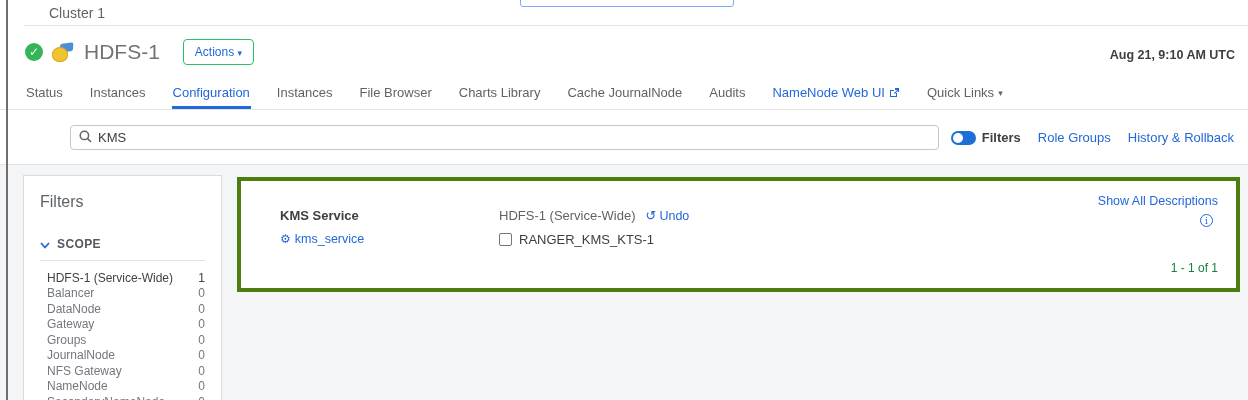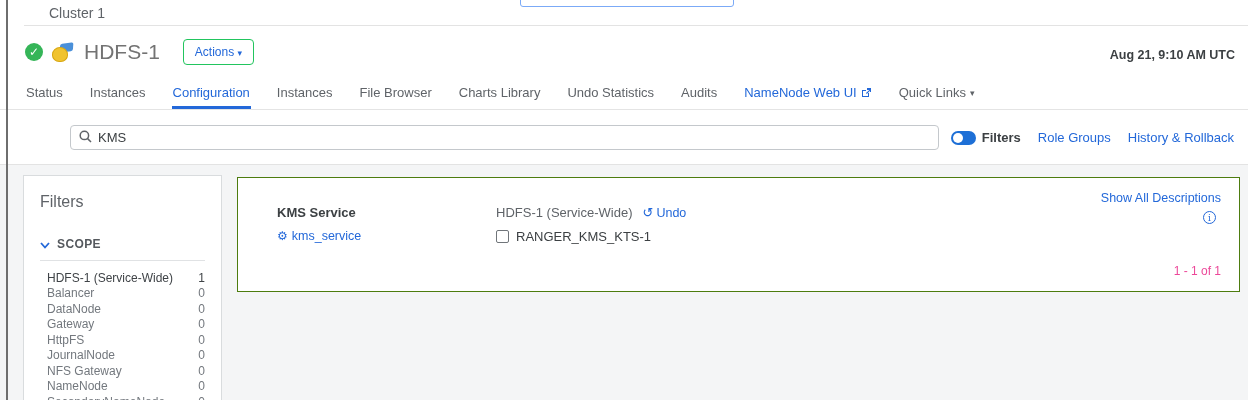--- a/index.html
+++ b/index.html
@@ -58,40 +58,40 @@
   .scope-header { display:flex; align-items:center; gap:7px; margin-top:24px; cursor:pointer; }
   .scope-label { font-size:12px; font-weight:bold; color:#55595e; letter-spacing:0.4px; }
   .scope-divider { border:none; border-top:1px solid #e0e2e4; margin-top:7px; }
   .scope-list { margin-top:9px; padding-left:7px; }
   .scope-item { display:flex; justify-content:space-between; align-items:center; height:15.5px; cursor:pointer; }
   .scope-item .lbl { font-size:12px; color:#73787e; }
   .scope-item .cnt { font-size:12px; color:#73787e; }
   .scope-item.hit .lbl, .scope-item.hit .cnt { color:#3f4347; }
 
   .config-card { position:absolute; left:237px; top:12px; width:1003px; height:115px;
-    background:#fff; border:1px solid #4d7c0f; }
+    background:#fff; border:4px solid #4d7c0f; }
   .show-all { position:absolute; right:18px; top:13px; font-size:12.5px; }
   .info-icon { position:absolute; right:23px; top:33px; width:13px; height:13px; border:1.3px solid #2368d9;
     border-radius:50%; color:#2368d9; font-size:9px; display:flex; align-items:center; justify-content:center;
     font-family:"DejaVu Serif", serif; cursor:pointer; }
   .prop-col { position:absolute; left:39px; top:27px; }
   .prop-name { font-size:13px; font-weight:bold; color:#3c4043; }
   .prop-link { display:flex; align-items:center; gap:4px; margin-top:9px; }
   .cogs-icon { font-family:"DejaVu Sans", sans-serif; font-size:12px; color:#2368d9; }
   .prop-link a { font-size:12.5px; }
   .value-col { position:absolute; left:258px; top:27px; }
   .value-line { display:flex; align-items:center; gap:10px; }
   .value-scope { font-size:13px; color:#5f6368; }
   .undo-link { display:flex; align-items:center; gap:3px; }
   .undo-icon { font-family:"DejaVu Sans", sans-serif; font-size:13px; color:#2368d9; }
   .undo-link a { font-size:12.5px; }
   .check-line { display:flex; align-items:center; gap:7px; margin-top:9px; }
   .checkbox { width:13px; height:13px; border:1.5px solid #70757a; border-radius:2px; background:#fff; cursor:pointer; }
   .check-label { font-size:13px; color:#3c4043; }
-  .pagination { position:absolute; right:18px; bottom:13px; font-size:12px; color:#ec4899; }
+  .pagination { position:absolute; right:18px; bottom:13px; font-size:12px; color:#15803d; }
 </style>
 </head>
 <body>
 
 <div class="frame-line"></div>
 <div class="clipped-dialog"></div>
 
 <div class="white-head">
   <div class="breadcrumb-bar">
     <span class="breadcrumb">Cluster 1</span>
@@ -124,21 +124,21 @@
     <span class="tab">
         <span>Instances</span>
       </span>
     <span class="tab">
         <span>File Browser</span>
       </span>
     <span class="tab">
         <span>Charts Library</span>
       </span>
     <span class="tab">
-        <span>Undo Statistics</span>
+        <span>Cache JournalNode</span>
       </span>
     <span class="tab">
         <span>Audits</span>
       </span>
     <span class="tab" style="color:#2368d9;">
       <span>NameNode Web UI</span>
       <span class="ext-icon">
         <svg width="11" height="11" viewBox="0 0 11 11">
             <path d="M1 3h4v1H2v5h5V6h1v4H1z" fill="#2368d9"></path>
             <path d="M6 1h4v4H9V3.7L5.8 6.9 5 6.1 8.3 3H6z" fill="#2368d9"></path>
@@ -198,21 +198,21 @@
       </div>
       <div class="scope-item">
         <span class="lbl">DataNode</span>
         <span class="cnt">0</span>
       </div>
       <div class="scope-item">
         <span class="lbl">Gateway</span>
         <span class="cnt">0</span>
       </div>
       <div class="scope-item">
-        <span class="lbl">HttpFS</span>
+        <span class="lbl">Groups</span>
         <span class="cnt">0</span>
       </div>
       <div class="scope-item">
         <span class="lbl">JournalNode</span>
         <span class="cnt">0</span>
       </div>
       <div class="scope-item">
         <span class="lbl">NFS Gateway</span>
         <span class="cnt">0</span>
       </div>

